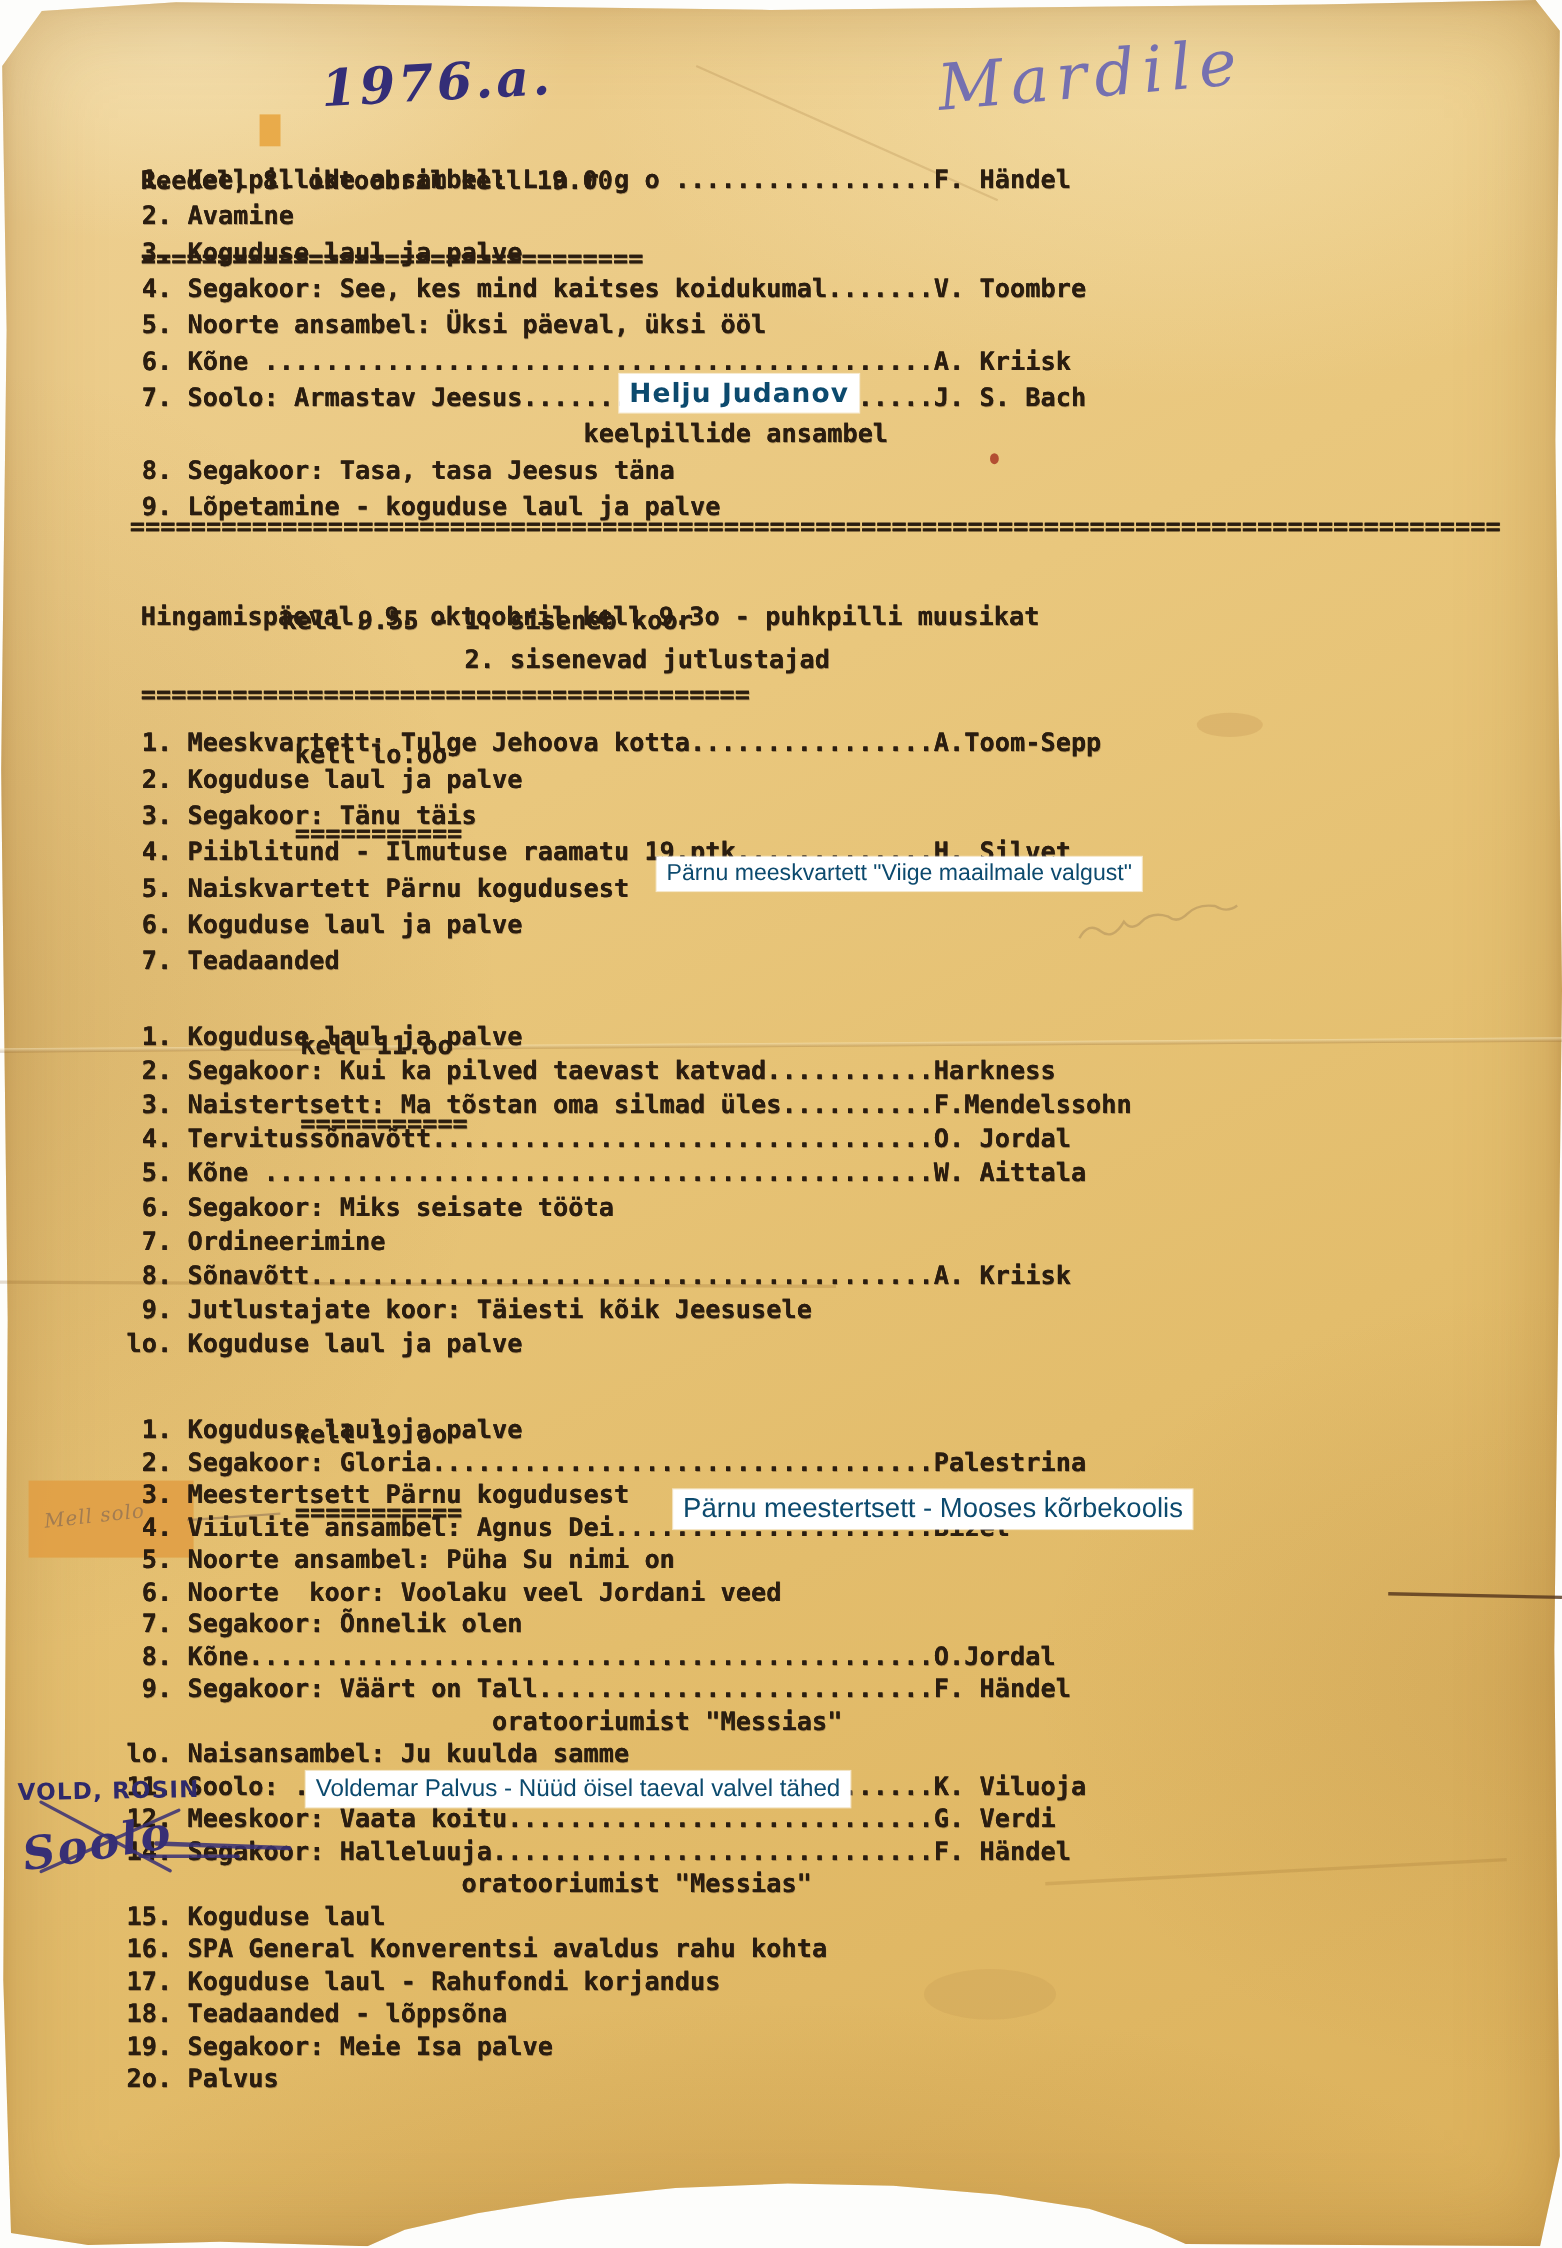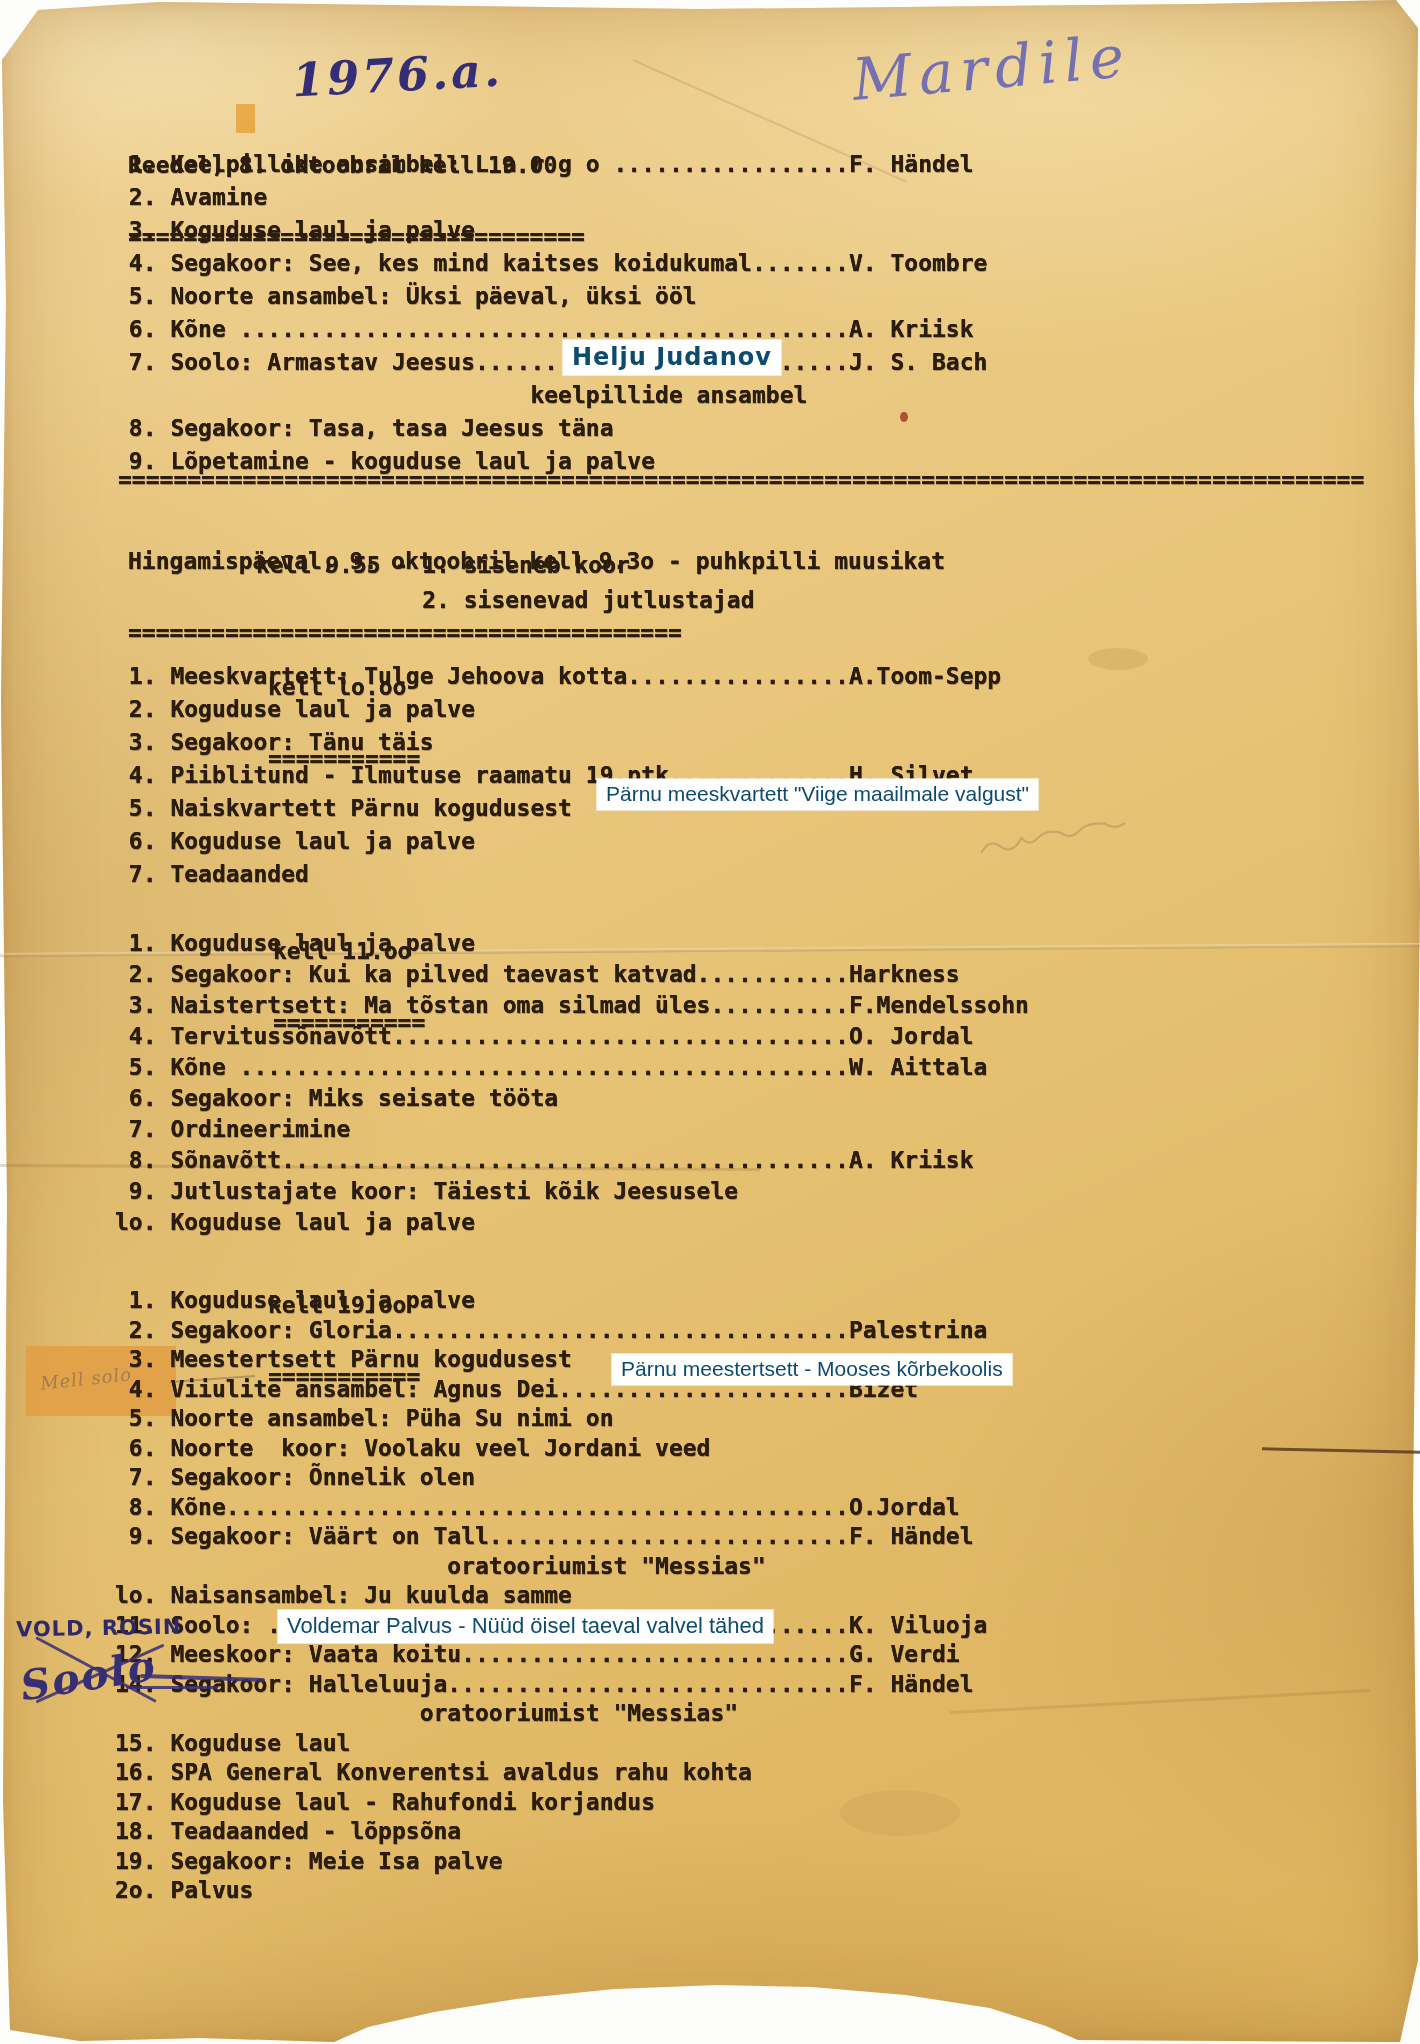--- a/index.html
+++ b/index.html
@@ -95,21 +95,21 @@
   <div class="typed" style="left:115px;top:928px;line-height:31px;"><div class="tl"> 1. Koguduse laul ja palve</div><div class="tl"> 2. Segakoor: Kui ka pilved taevast katvad...........Harkness</div><div class="tl"> 3. Naistertsett: Ma tõstan oma silmad üles..........F.Mendelssohn</div><div class="tl"> 4. Tervitussõnavõtt.................................O. Jordal</div><div class="tl"> 5. Kõne ............................................W. Aittala</div><div class="tl"> 6. Segakoor: Miks seisate tööta</div><div class="tl"> 7. Ordineerimine</div><div class="tl"> 8. Sõnavõtt.........................................A. Kriisk</div><div class="tl"> 9. Jutlustajate koor: Täiesti kõik Jeesusele</div><div class="tl">lo. Koguduse laul ja palve</div></div>
 
   <div class="typed" style="left:268px;top:1240px;">
     <div class="tl">kell 19.oo</div>
     <div class="u tl">===========</div>
   </div>
   <div class="typed" style="left:115px;top:1286px;line-height:29.5px;"><div class="tl"> 1. Koguduse laul ja palve</div><div class="tl"> 2. Segakoor: Gloria.................................Palestrina</div><div class="tl"> 3. Meestertsett Pärnu kogudusest</div><div class="tl"> 4. Viiulite ansambel: Agnus Dei.....................Bizet</div><div class="tl"> 5. Noorte ansambel: Püha Su nimi on</div><div class="tl"> 6. Noorte  koor: Voolaku veel Jordani veed</div><div class="tl"> 7. Segakoor: Õnnelik olen</div><div class="tl"> 8. Kõne.............................................O.Jordal</div><div class="tl"> 9. Segakoor: Väärt on Tall..........................F. Händel</div><div class="tl">                        oratooriumist "Messias"</div><div class="tl">lo. Naisansambel: Ju kuulda samme</div><div class="tl">11. Soolo: ..........................................K. Viluoja</div><div class="tl">12. Meeskoor: Vaata koitu............................G. Verdi</div><div class="tl">14. Segakoor: Halleluuja.............................F. Händel</div><div class="tl">                      oratooriumist "Messias"</div><div class="tl">15. Koguduse laul</div><div class="tl">16. SPA General Konverentsi avaldus rahu kohta</div><div class="tl">17. Koguduse laul - Rahufondi korjandus</div><div class="tl">18. Teadaanded - lõppsõna</div><div class="tl">19. Segakoor: Meie Isa palve</div><div class="tl">2o. Palvus</div></div>
 
   <div class="overlay" style="left:563px;top:340px;font-size:24px;font-weight:700;letter-spacing:1px;font-family:'DejaVu Sans',sans-serif;">Helju Judanov</div>
   <div class="overlay" style="left:597px;top:779px;font-size:21px;">Pärnu meeskvartett "Viige maailmale valgust"</div>
-  <div class="overlay" style="left:612px;top:1354px;font-size:21px;">Pärnu meestertsett - Mooses kõrbekoolis</div>
+  <div class="overlay" style="left:612px;top:1354px;font-size:25px;">Pärnu meestertsett - Mooses kõrbekoolis</div>
   <div class="overlay" style="left:278px;top:1610px;font-size:22px;">Voldemar Palvus - Nüüd öisel taeval valvel tähed</div>
 
   <div class="hand" style="left:292px;top:48px;font-size:46px;font-weight:700;color:#342e77;transform:rotate(-3deg);letter-spacing:3px;">1976.a.</div>
 
   <div class="hand" style="left:852px;top:34px;font-size:58px;color:#7570b0;transform:rotate(-5deg);letter-spacing:7px;">Mardile</div>
 
   <div class="hand" style="left:16px;top:1616px;font-size:21px;font-style:normal;font-weight:700;font-family:'DejaVu Sans',sans-serif;color:#2e296b;letter-spacing:1px;transform:rotate(-1deg);">VOLD, ROSIN</div>
 
   <div class="hand" style="left:20px;top:1652px;font-size:41px;font-weight:700;color:#372f75;transform:rotate(-9deg);letter-spacing:2px;">Soolo</div>
 

